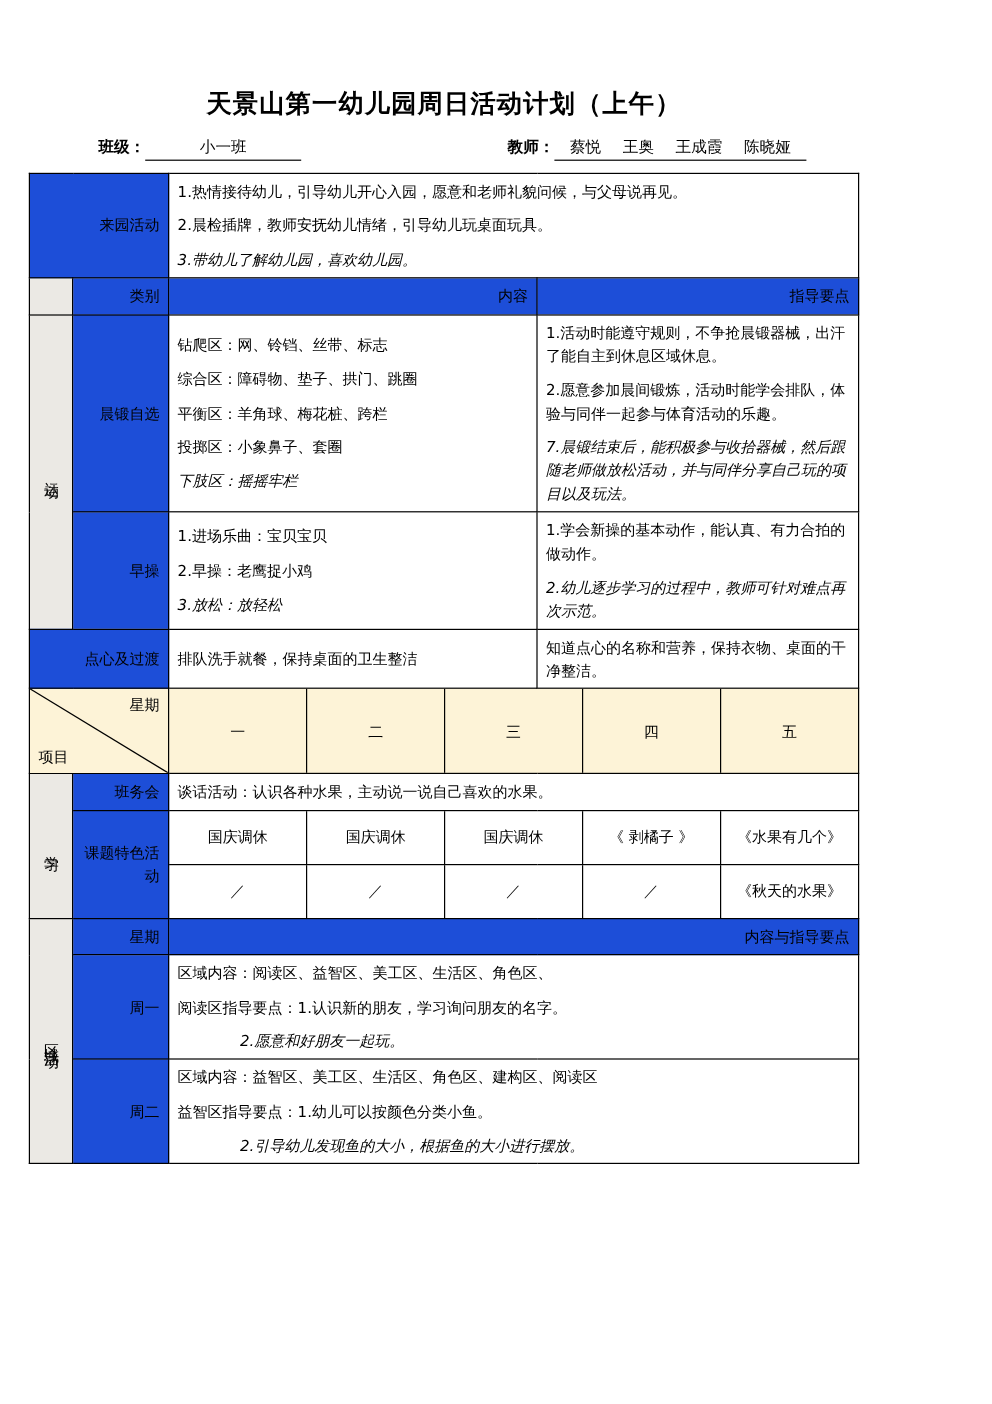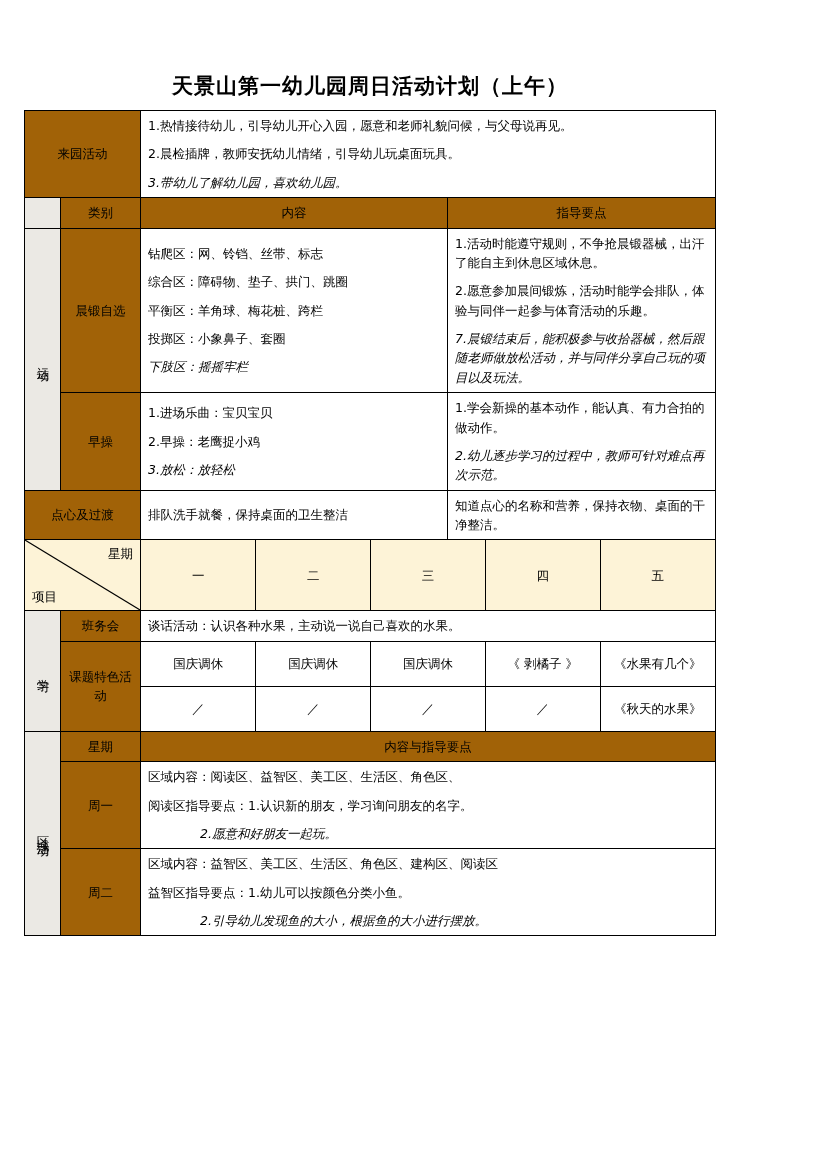--- a/index.html
+++ b/index.html
@@ -96,22 +96,22 @@
     writing-mode: vertical-rl;
     text-orientation: upright;
     display: inline-block;
     line-height: 1.35;
   }
   .c-head {
     background: #ebe9e4;
     text-align: center;
   }
   .c-head-center {
-    background: #a16207;
-    text-align: center;
+    background: #1d4ed8;
+    text-align: right;
     font-size: 13px;
   }
   .cell-lines p {
     margin: 0 0 9px 0;
   }
   .cell-lines p:last-child { margin-bottom: 0; font-style: italic; }
   .indent2 {
     padding-left: 52px;
   }
   .yellow {
@@ -142,20 +142,28 @@
   .ctr { text-align: center; }
 </style>
 </head>
 <body>
 
 <div class="page">
 
   <div class="doc-title">天景山第一幼儿园周日活动计划（上午）</div>
 
 
+  <div class="meta-row">
+    <div class="meta-left">
+      <span class="label">班级：</span><span class="val">小一班</span>
+    </div>
+    <div class="meta-right">
+      <span class="label">教师：</span><span class="val"><span>蔡悦</span><span>王奥</span><span>王成霞</span><span>陈晓娅</span></span>
+    </div>
+  </div>
 
   <table class="main">
     <colgroup>
       <col style="width:36px">
       <col style="width:80px">
       <col style="width:307px">
       <col style="width:268px">
     </colgroup>
 
     <tbody>

